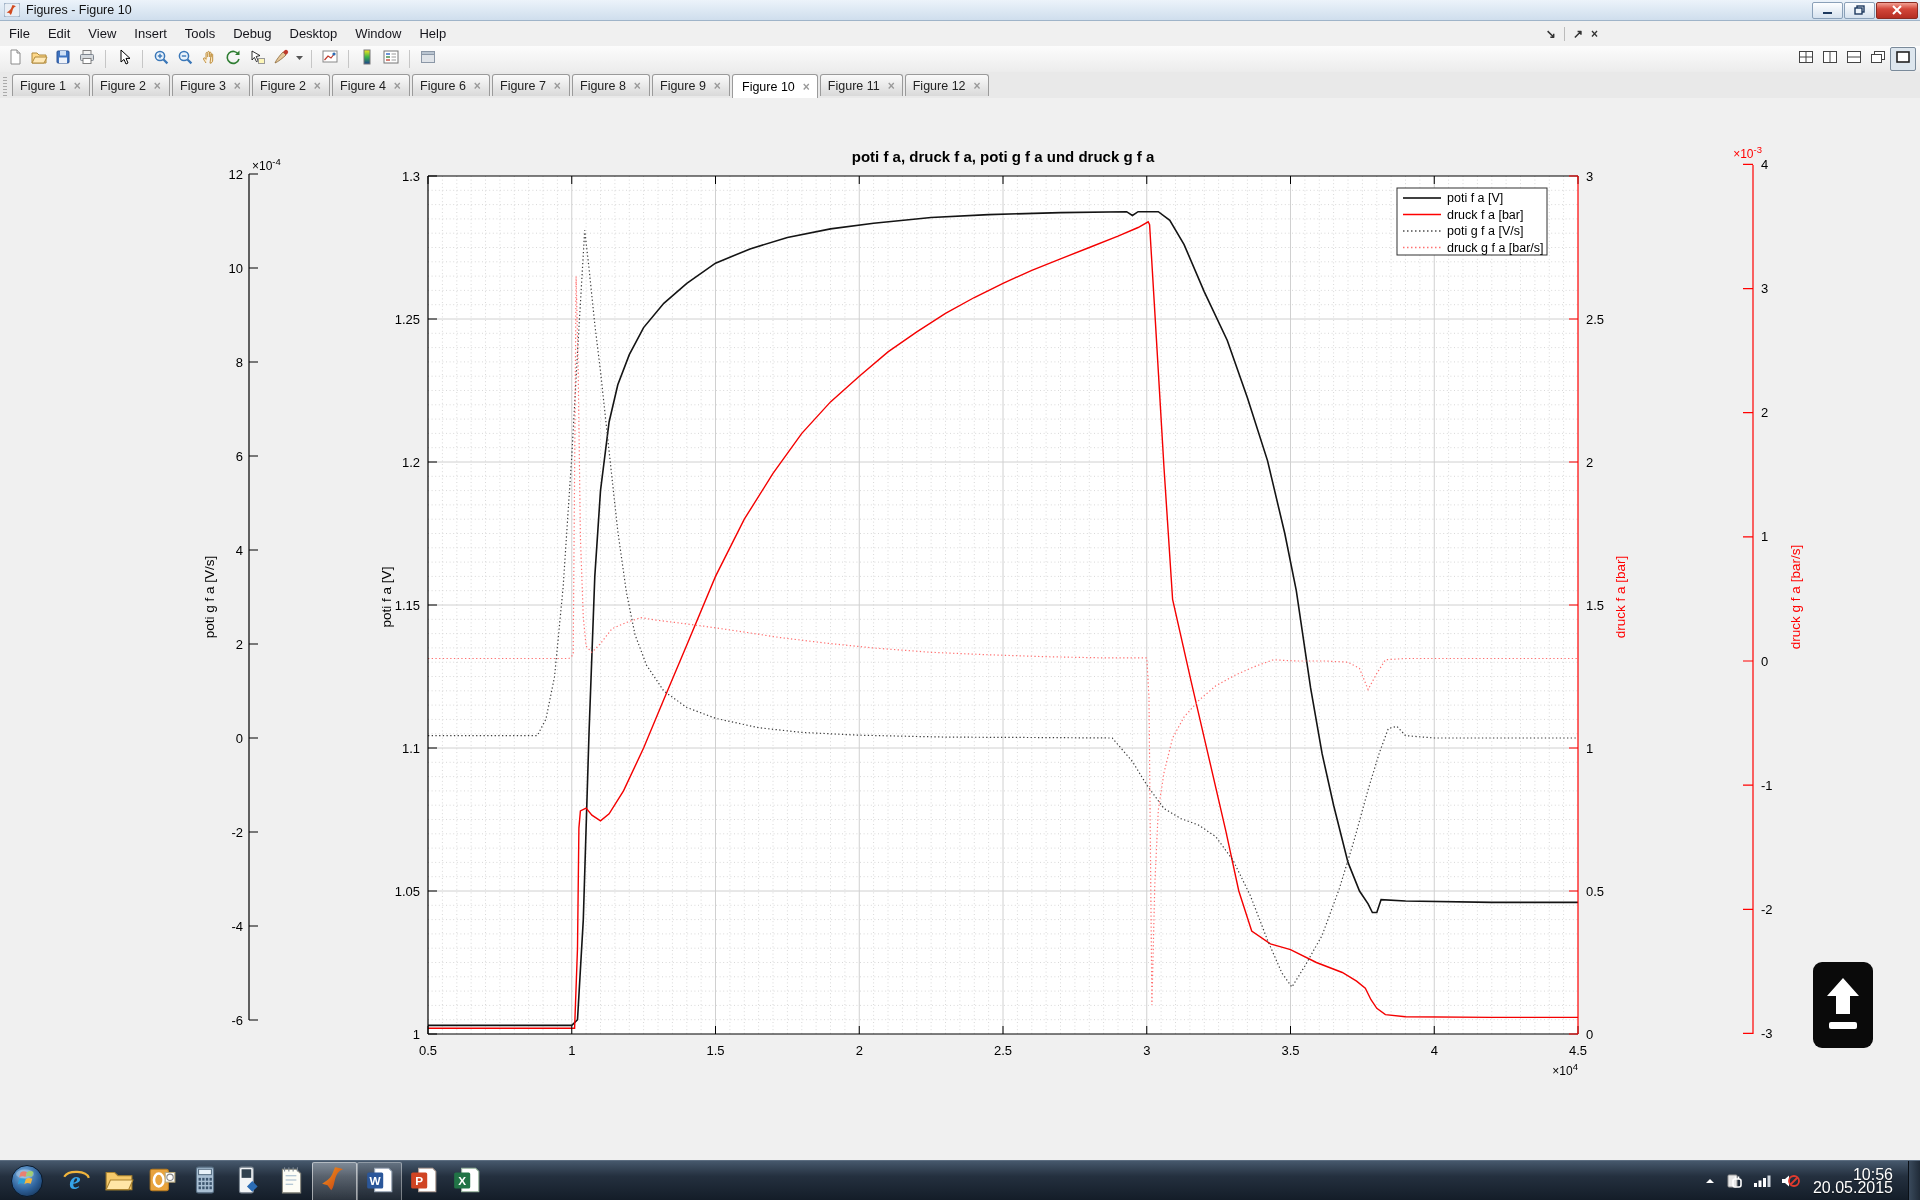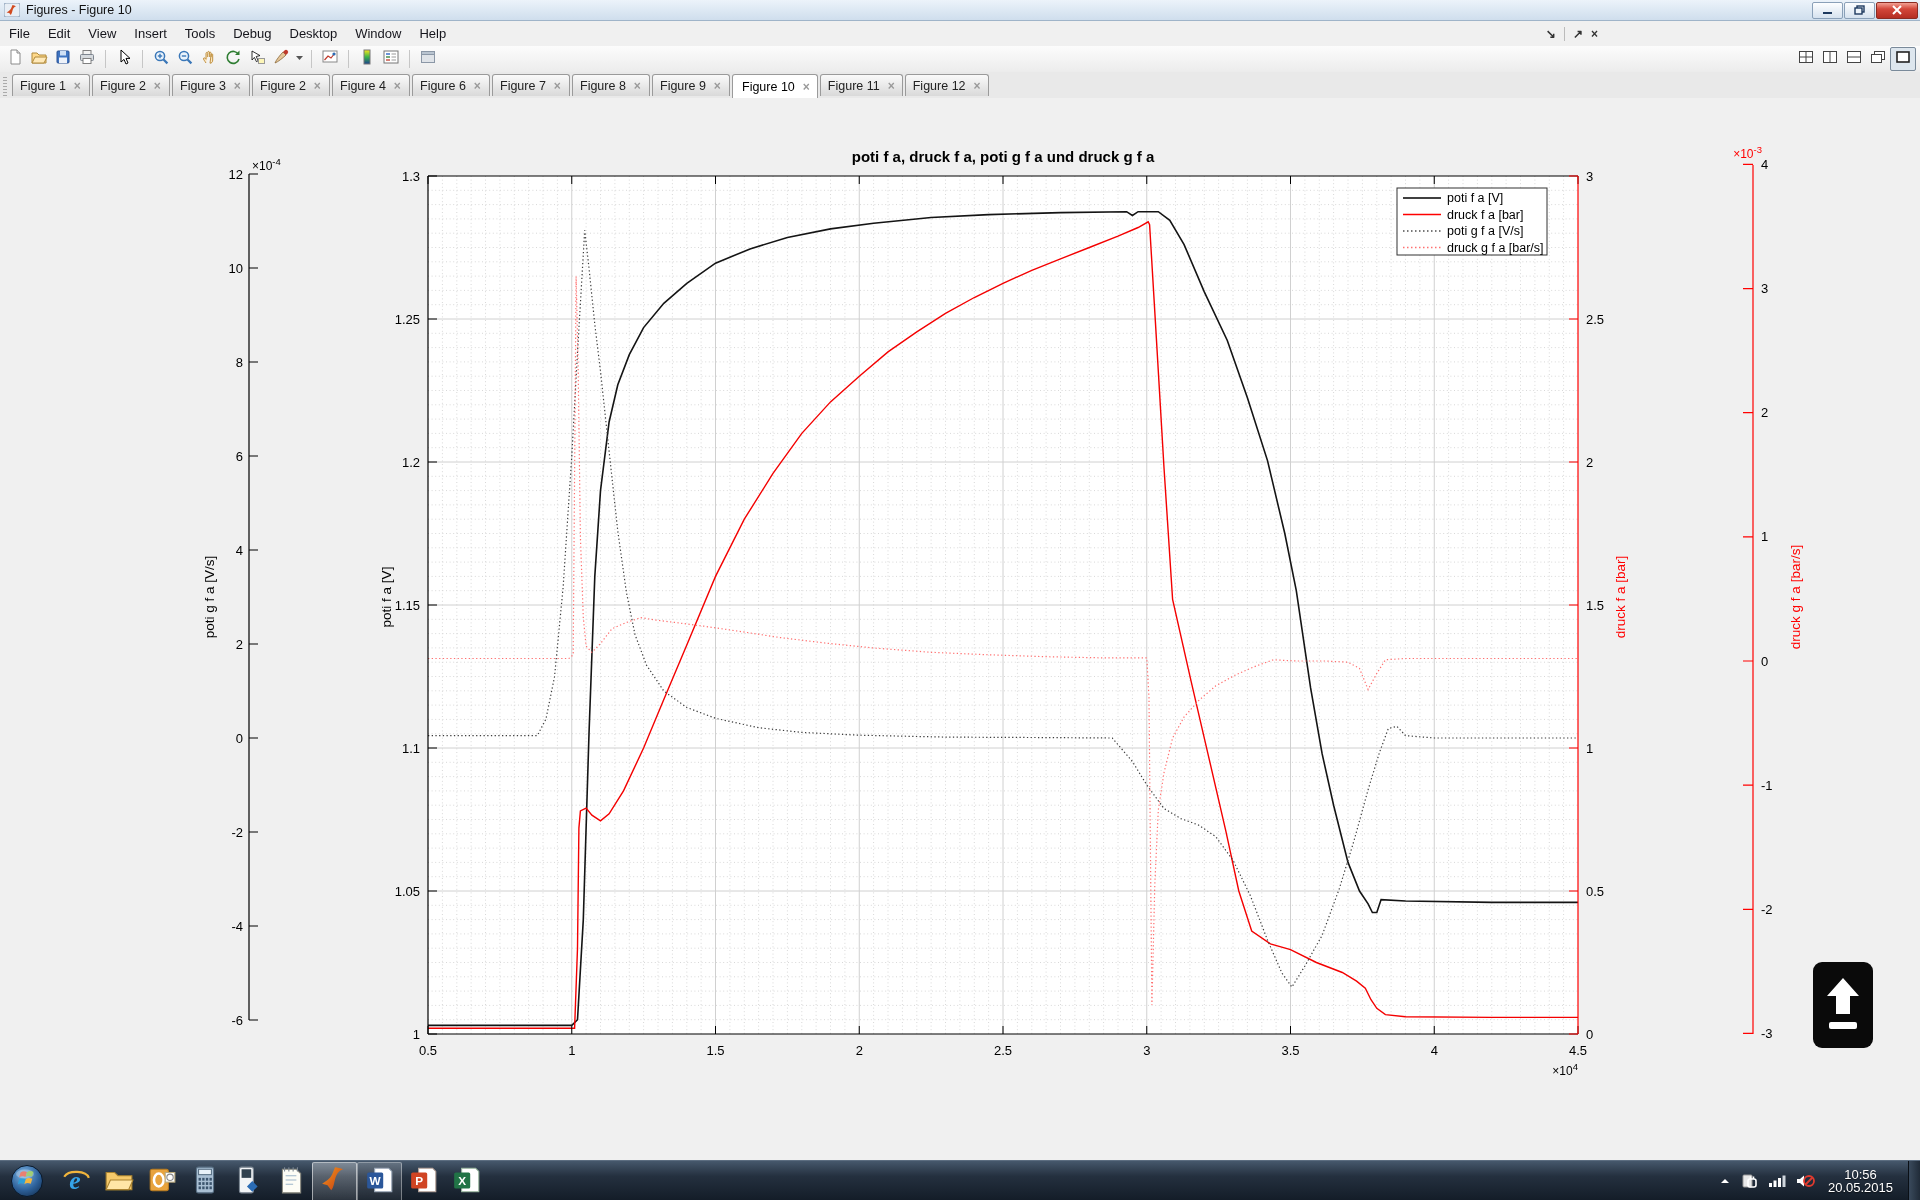--- a/index.html
+++ b/index.html
@@ -49,21 +49,21 @@
     border-radius:9px;display:flex;align-items:center;justify-content:center;}
   
   #taskbar{position:absolute;left:0;top:1160px;width:1920px;height:40px;
     background:linear-gradient(#46586c,#24303f 38%,#131c27);border-top:1px solid #5c6d80;
     display:flex;align-items:center;}
   .tb-app{width:43px;height:38px;display:flex;align-items:center;justify-content:center;border-radius:2px;margin-top:1px;}
   .tb-app.running{border:1px solid rgba(255,255,255,.38);background:linear-gradient(rgba(255,255,255,.18),rgba(255,255,255,.05));}
   .tb-app.active{border:1px solid rgba(255,255,255,.55);background:linear-gradient(rgba(255,255,255,.32),rgba(255,255,255,.10));}
   #start-cell{width:54px;height:40px;display:flex;align-items:center;justify-content:center;}
   #tray{margin-left:auto;display:flex;align-items:center;gap:9px;color:#fff;}
-  #clock{text-align:center;font-size:13px;line-height:13px;margin:0 6px 0 4px;text-shadow:0 1px 1px rgba(0,0,0,.6);}
+  #clock{text-align:right;font-size:16px;line-height:13px;margin:0 6px 0 4px;text-shadow:0 1px 1px rgba(0,0,0,.6);}
   #show-desktop{width:11px;height:40px;border-left:1px solid #0a0f15;background:linear-gradient(90deg,#3a4a5c,#202b38);}
 </style>
 </head>
 <body>
 
 <div id="app">
 
   <div id="titlebar">
     <span class="app-icon">
       <svg width="16" height="14" viewBox="0 0 16 14">

